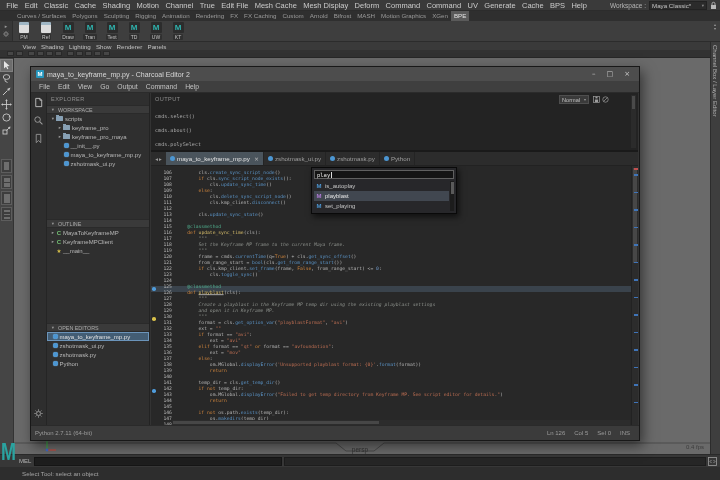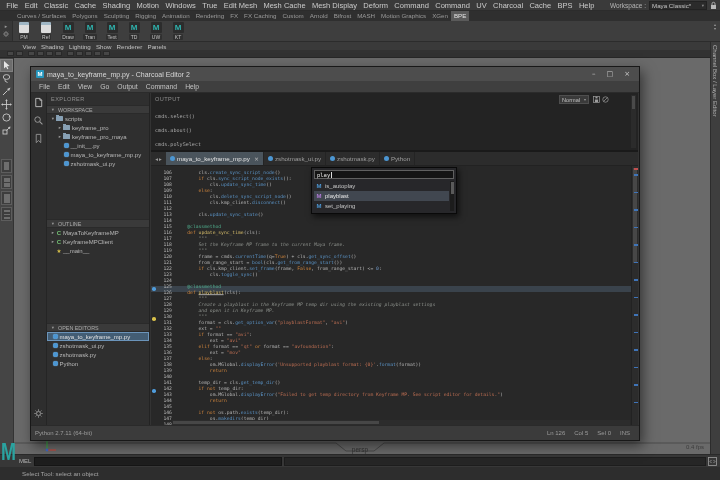--- a/index.html
+++ b/index.html
@@ -171,30 +171,30 @@
 <div id="root">
 
   <div id="menubar">
     <div id="maya-menus" style="display:flex;">
         <div class="menu-item">File</div>
         <div class="menu-item">Edit</div>
         <div class="menu-item">Classic</div>
         <div class="menu-item">Cache</div>
         <div class="menu-item">Shading</div>
         <div class="menu-item">Motion</div>
-        <div class="menu-item">Windows</div>
+        <div class="menu-item">Channel</div>
         <div class="menu-item">True</div>
-        <div class="menu-item">Edit Mesh</div>
+        <div class="menu-item">Edit File</div>
         <div class="menu-item">Mesh Cache</div>
         <div class="menu-item">Mesh Display</div>
         <div class="menu-item">Deform</div>
         <div class="menu-item">Command</div>
         <div class="menu-item">Command</div>
         <div class="menu-item">UV</div>
-        <div class="menu-item">Charcoal</div>
+        <div class="menu-item">Generate</div>
         <div class="menu-item">Cache</div>
         <div class="menu-item">BPS</div>
         <div class="menu-item">Help</div>
       </div>
     <div id="workspace">
       <span class="ws-label">Workspace :</span>
       <div class="ws-dd">
         <span>Maya Classic*</span>
         <span class="arr glyph">▾</span>
       </div>

